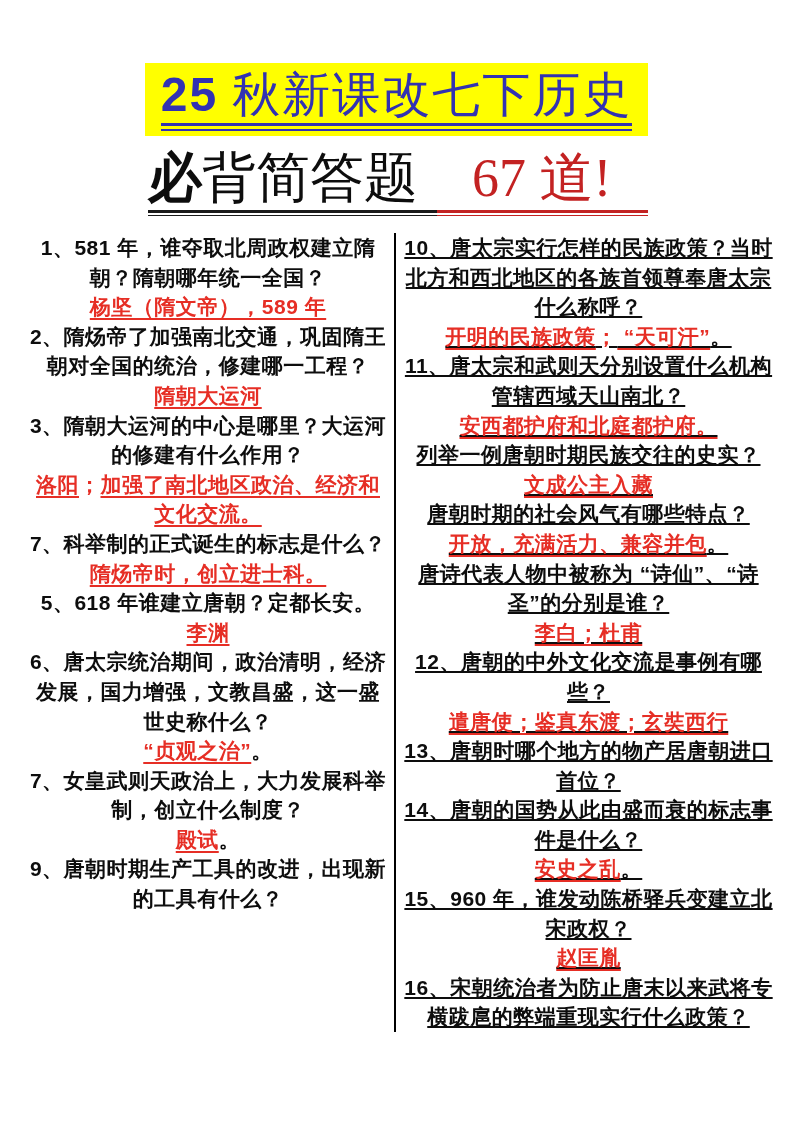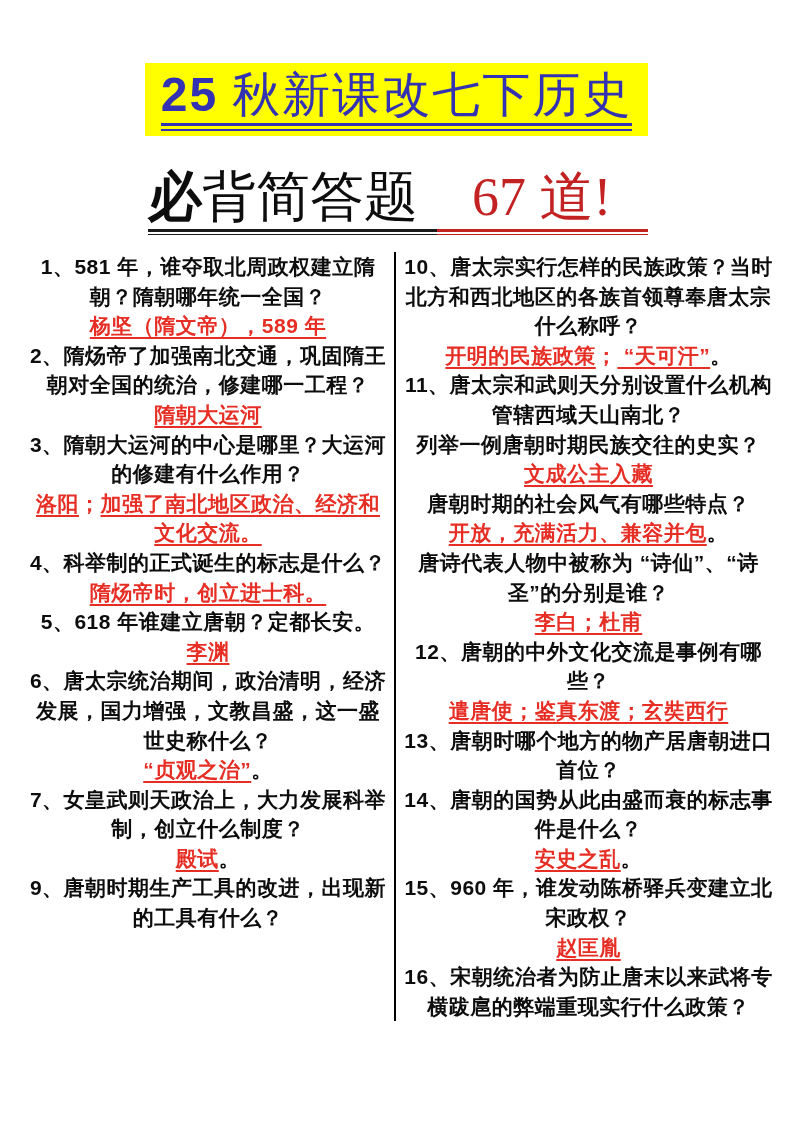--- a/index.html
+++ b/index.html
@@ -31,21 +31,21 @@
   .title-num{
     font-family:"Liberation Sans",sans-serif;font-weight:700;
   }
   .title-underline{
     margin-top:3px;height:3px;
     border-top:3px solid var(--title-blue,#3232b2);
     border-bottom:2px solid var(--title-blue,#3232b2);
   }
 
   
-  .subtitle{margin:31px 0 0 148px;width:500px;}
+  .subtitle{margin:12px 0 0 148px;width:500px;}
   .subtitle-text{
     font-family:"Liberation Serif",serif;
     font-size:54px;line-height:58px;color:var(--body-black,#0d0d0d);
     white-space:nowrap;
   }
   .subtitle-emph{font-weight:700;font-family:"Liberation Sans",sans-serif;}
   .subtitle-red{color:var(--subtitle-red,#c32222);margin-left:54px;}
   .subtitle-underline{display:flex;margin-top:3px;}
   .sub-ul-seg{height:2px;border-top:3px solid;border-bottom:1px solid;}
   .sub-ul-black{width:289px;border-color:#1a1a1a;}
@@ -53,21 +53,21 @@
 
   
   .columns{
     display:flex;align-items:stretch;
     margin:17px 20px 0 28px;
   }
   .col{font-weight:700;font-size:21px;line-height:29.6px;
     color:var(--body-black,#0d0d0d);letter-spacing:0.5px;}
   .col-left{width:360px;}
   .divider{width:2px;background:var(--divider-black,#000);margin-left:6px;}
-  .col-right{flex:1;padding-left:8px;}
+  .col-right{flex:1;padding-left:8px;text-decoration:underline;}
   .col p{margin:0;text-align:center;}
   .seg-red{color:var(--answer-red,#e62e25);}
   .seg-ul{
     text-decoration:underline;
     text-decoration-thickness:2px;
     text-underline-offset:4px;
   }
   .seg-blk{color:var(--body-black,#0d0d0d);text-decoration:none;}
 </style>
 </head>
@@ -91,35 +91,36 @@
   </div>
 
   <div class="columns">
     <div class="col col-left" id="col-left">
         <p class="q">1、581 年，谁夺取北周政权建立隋朝？隋朝哪年统一全国？</p>
         <p class="a"><span class="seg-red seg-ul">杨坚（隋文帝），589 年</span></p>
         <p class="q">2、隋炀帝了加强南北交通，巩固隋王朝对全国的统治，修建哪一工程？</p>
         <p class="a"><span class="seg-red seg-ul">隋朝大运河</span></p>
         <p class="q">3、隋朝大运河的中心是哪里？大运河的修建有什么作用？</p>
         <p class="a"><span class="seg-red seg-ul">洛阳</span><span class="seg-red">；</span><span class="seg-red seg-ul">加强了南北地区政治、经济和文化交流。</span></p>
-        <p class="q">4、科举制的正式诞生的标志是什么？</p>
+        <p class="q">7、科举制的正式诞生的标志是什么？</p>
         <p class="a"><span class="seg-red seg-ul">隋炀帝时，创立进士科。</span></p>
         <p class="q">5、618 年谁建立唐朝？定都长安。</p>
         <p class="a"><span class="seg-red seg-ul">李渊</span></p>
         <p class="q">6、唐太宗统治期间，政治清明，经济发展，国力增强，文教昌盛，这一盛世史称什么？</p>
         <p class="a"><span class="seg-red seg-ul"> “贞观之治”</span><span class="seg-blk">。</span></p>
         <p class="q">7、女皇武则天政治上，大力发展科举制，创立什么制度？</p>
         <p class="a"><span class="seg-red seg-ul">殿试</span><span class="seg-blk">。</span></p>
         <p class="q">9、唐朝时期生产工具的改进，出现新的工具有什么？</p>
       </div>
     <div class="divider"></div>
     <div class="col col-right" id="col-right">
         <p class="q">10、唐太宗实行怎样的民族政策？当时北方和西北地区的各族首领尊奉唐太宗什么称呼？</p>
         <p class="a"><span class="seg-red seg-ul">开明的民族政策</span><span class="seg-red">；</span><span class="seg-red seg-ul"> “天可汗”</span><span class="seg-blk">。</span></p>
         <p class="q">11、唐太宗和武则天分别设置什么机构管辖西域天山南北？</p>
+        <p class="a"><span class="seg-red seg-ul">安西都护府和北庭都护府。</span></p>
         <p class="q">列举一例唐朝时期民族交往的史实？</p>
         <p class="a"><span class="seg-red seg-ul">文成公主入藏</span></p>
         <p class="q">唐朝时期的社会风气有哪些特点？</p>
         <p class="a"><span class="seg-red seg-ul">开放，充满活力、兼容并包</span><span class="seg-blk">。</span></p>
         <p class="q">唐诗代表人物中被称为  “诗仙”、“诗圣”的分别是谁？</p>
         <p class="a"><span class="seg-red seg-ul">李白；杜甫</span></p>
         <p class="q">12、唐朝的中外文化交流是事例有哪些？</p>
         <p class="a"><span class="seg-red seg-ul">遣唐使；鉴真东渡；玄奘西行</span></p>
         <p class="q">13、唐朝时哪个地方的物产居唐朝进口首位？</p>
         <p class="q">14、唐朝的国势从此由盛而衰的标志事件是什么？</p>

